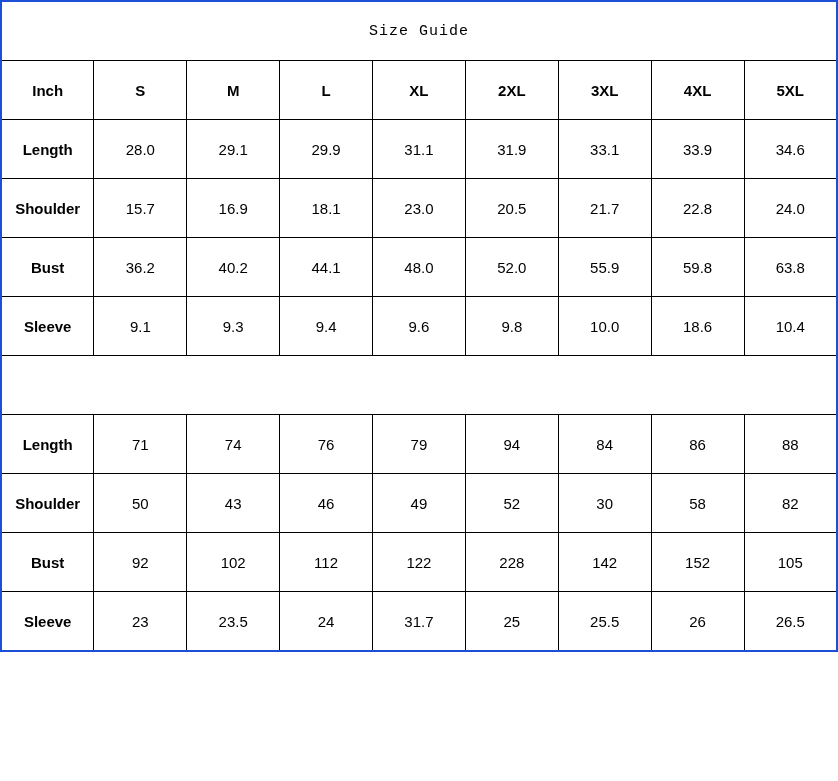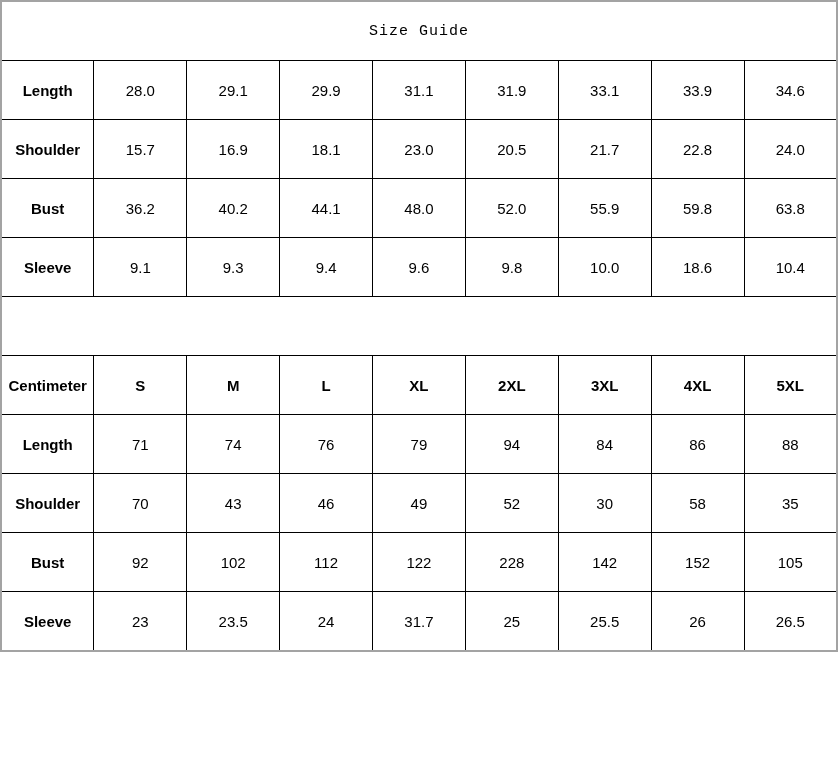--- a/index.html
+++ b/index.html
@@ -1,21 +1,21 @@
 <!DOCTYPE html>
 <html><head>
 <meta charset="utf-8">
 <style>
   html,body{margin:0;padding:0;background:#fff;}
   .sheet{width:838px;height:781px;box-sizing:border-box;background:#ffffff;}
   table.size-guide{
     border-collapse:collapse;
     table-layout:fixed;
     width:838px;
-    border:2px solid #a3a3a3;
+    border:2px solid #1d4ed8;
     color:#000;
     font-family:"Liberation Sans", sans-serif;
     padding-left:24px;
   }
   table.size-guide td{
     border:1px solid #000;
     height:58px;
     text-align:center;
     vertical-align:middle;
     font-size:15px;
@@ -52,20 +52,31 @@
         <col>
         <col>
         <col>
   </colgroup>
 
   <tbody>
         <tr>
     <td class="title-cell" colspan="9">Size Guide</td>
   </tr>
 
+  <tr>
+    <td class="b">Inch</td>
+    <td class="b">S</td>
+    <td class="b">M</td>
+    <td class="b">L</td>
+    <td class="b">XL</td>
+    <td class="b">2XL</td>
+    <td class="b">3XL</td>
+    <td class="b">4XL</td>
+    <td class="b">5XL</td>
+  </tr>
 
   <tr>
     <td class="b">Length</td>
     <td>28.0</td>
     <td>29.1</td>
     <td>29.9</td>
     <td>31.1</td>
     <td>31.9</td>
     <td>33.1</td>
     <td>33.9</td>
@@ -105,54 +116,43 @@
     <td>9.8</td>
     <td>10.0</td>
     <td>18.6</td>
     <td>10.4</td>
   </tr>
 
   <tr>
     <td class="spacer-cell" colspan="9"></td>
   </tr>
 
-  <tr>
-    <td class="b">Centimeter</td>
-    <td class="b">S</td>
-    <td class="b">M</td>
-    <td class="b">L</td>
-    <td class="b">XL</td>
-    <td class="b">2XL</td>
-    <td class="b">3XL</td>
-    <td class="b">4XL</td>
-    <td class="b">5XL</td>
-  </tr>
 
   <tr>
     <td class="b">Length</td>
     <td>71</td>
     <td>74</td>
     <td>76</td>
     <td>79</td>
     <td>94</td>
     <td>84</td>
     <td>86</td>
     <td>88</td>
   </tr>
 
   <tr>
     <td class="b">Shoulder</td>
-    <td>70</td>
+    <td>50</td>
     <td>43</td>
     <td>46</td>
     <td>49</td>
     <td>52</td>
     <td>30</td>
     <td>58</td>
-    <td>35</td>
+    <td>82</td>
   </tr>
 
   <tr>
     <td class="b">Bust</td>
     <td>92</td>
     <td>102</td>
     <td>112</td>
     <td>122</td>
     <td>228</td>
     <td>142</td>

